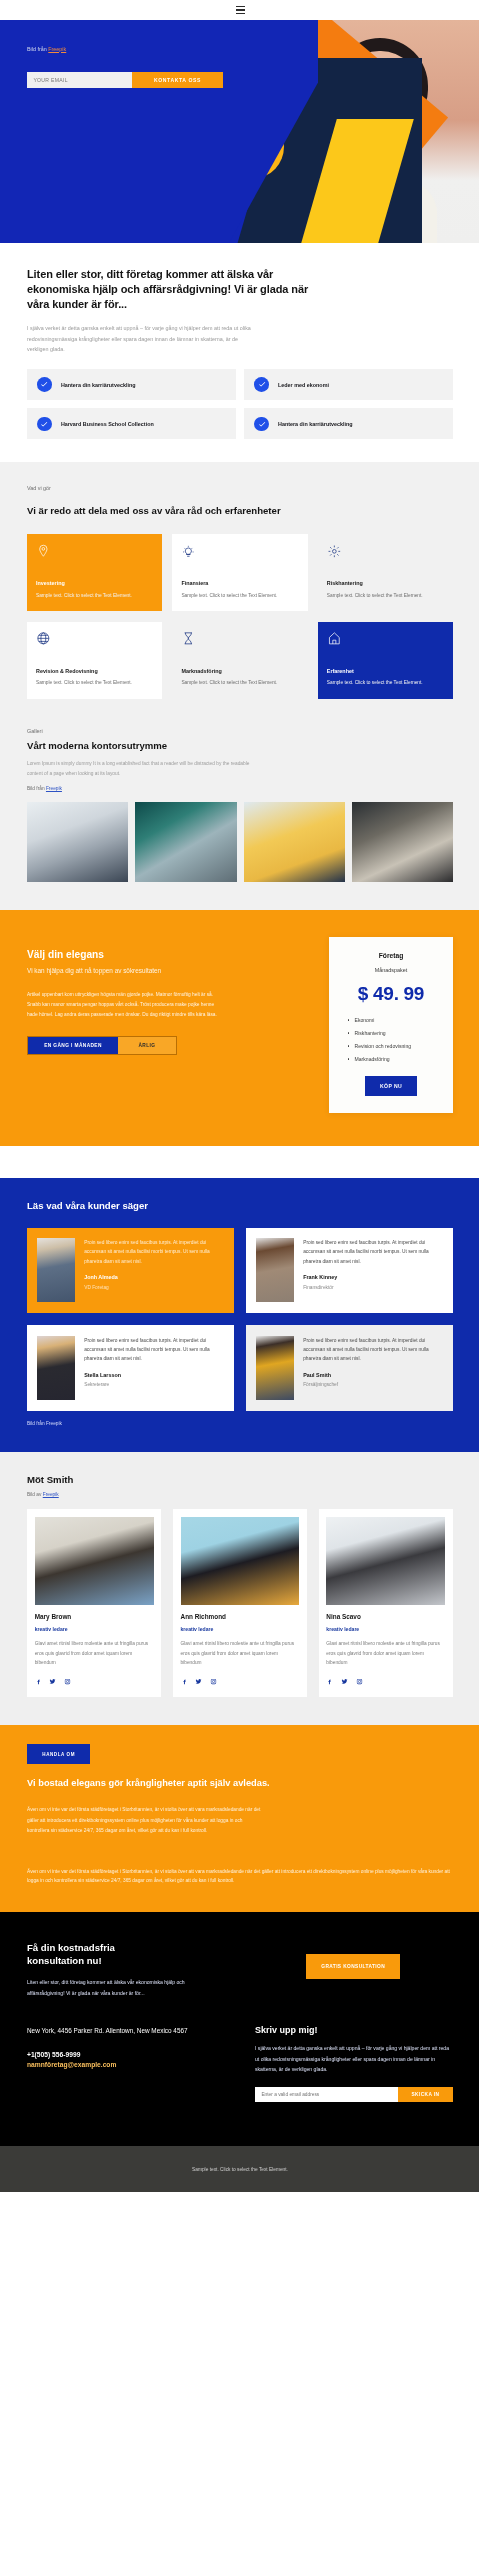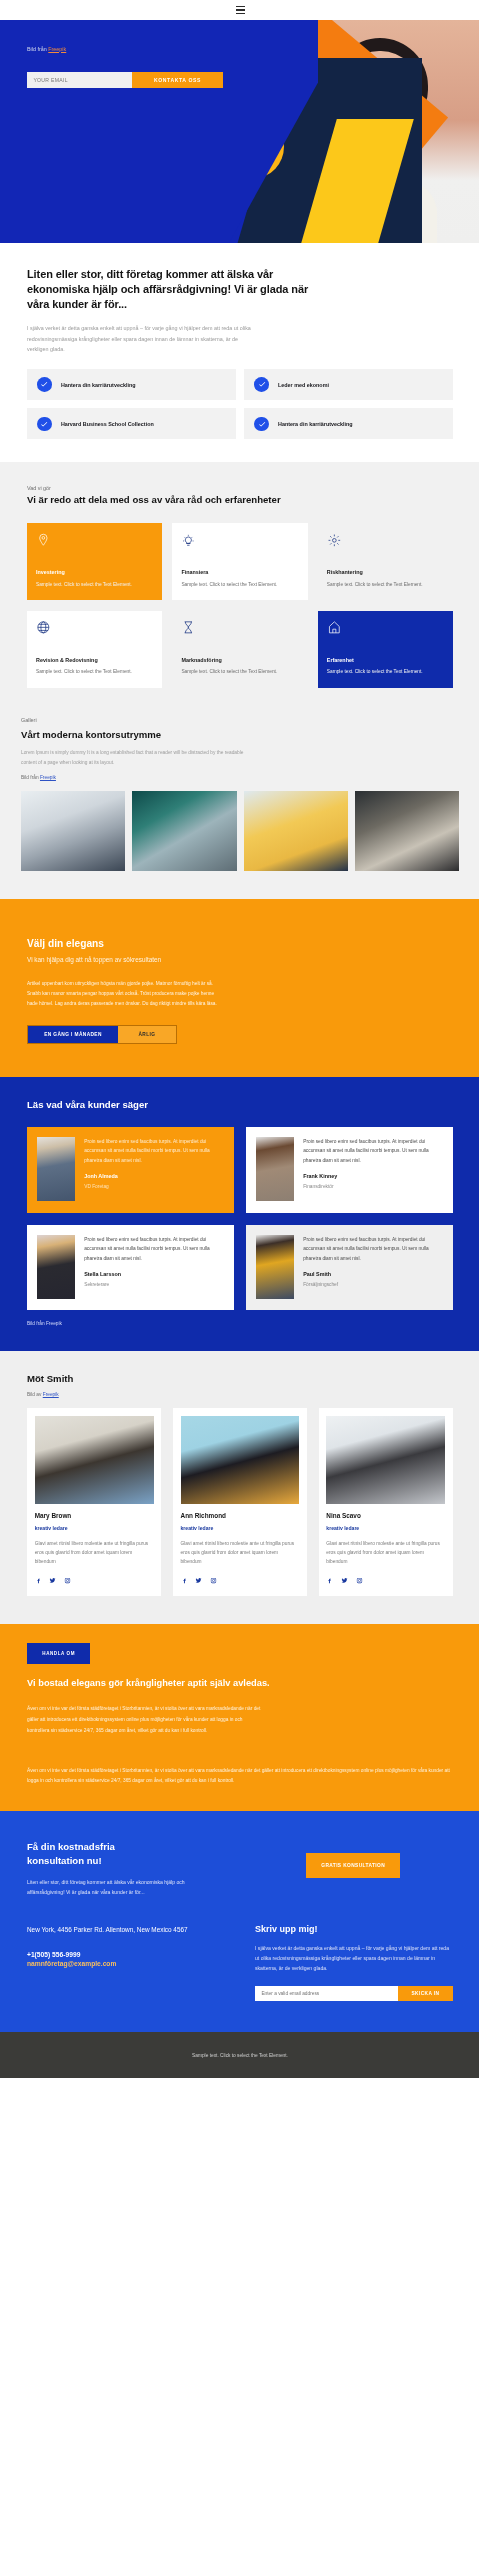--- a/index.html
+++ b/index.html
@@ -120,38 +120,38 @@
   .cta-p { margin-top: 9px; font-size: 5.1px; color:#e2e6f7; }
   .cta-btn {
     margin-top: 11.5px; display:inline-block; background:#f99a0b; color:#fff;
     font-size: 4.8px; font-weight:700; letter-spacing:0.5px;
     padding: 7.7px 16.6px; border:none; cursor:pointer; font-family:"Liberation Sans",sans-serif;
   }
 
   
   .sec-serv { background:#f1f1f1; padding: 23px 27px 29px; }
   .serv-kicker { font-size: 5.4px; color:#6d6d6d; }
-  .serv-h { margin-top: 3px; font-size: 9.6px; font-weight:700; color:#141414; }
+  .serv-h { margin-top: 14px; font-size: 9.6px; font-weight:700; color:#141414; }
   .serv-grid { margin-top: 18px; display:grid; grid-template-columns: repeat(3,1fr); gap: 10.2px; }
   .serv-card { padding: 9.6px 9px 11.5px; min-height: 77px; display:flex; flex-direction:column; }
   .serv-card.bg-white { background:#fff; }
   .serv-card.bg-orange { background:#f99a0b; }
   .serv-card.bg-blue { background:#0f2bab; }
   .serv-card.bg-plain { background:transparent; }
   .serv-ico { height: 19px; margin-bottom: auto; }
   .serv-ico svg { width: 14.7px; height: 14.7px; }
   .serv-title { font-size: 5.4px; font-weight:700; margin-bottom: 5.1px; }
   .serv-desc { font-size: 4.8px; line-height: 1.75; }
   .c-dark .serv-title, .c-dark .serv-desc { color:#191919; }
   .c-dark .serv-desc { color:#6e6e6e; }
   .c-light .serv-title { color:#fff; }
   .c-light .serv-desc { color:#f2f2f2; }
 
   
-  .sec-gal { background:#f1f1f1; padding: 0 21px 28px; }
+  .sec-gal { background:#f1f1f1; padding: 0 27px 28px; }
   .gal-kicker { font-size: 5.4px; color:#6d6d6d; }
   .gal-h { margin-top: 6.4px; font-size: 9.6px; font-weight:700; color:#141414; }
   .gal-p { margin-top: 8.3px; font-size: 4.8px; line-height: 1.95; color:#9c9c9c; max-width:224px; }
   .gal-credit { margin-top: 7.7px; font-size: 4.8px; color:#6d6d6d; }
   .gal-credit .lnk { color:#2d52c4; }
   .gal-row { margin-top: 11.5px; display:grid; grid-template-columns: repeat(4,1fr); gap: 7px; }
   .gal-img { height: 80px; background:#cfcfcf; overflow:hidden; position:relative; }
   .gi1 { background: linear-gradient(160deg,#e9eef1 0%, #cfd6dc 35%, #9aa4ae 60%, #3b4654 100%); }
   .gi2 { background: linear-gradient(150deg,#0e4a4a 0%, #2f7f77 30%, #9db4bb 55%, #5e6d75 100%); }
   .gi3 { background: linear-gradient(160deg,#dfe9ef 0%, #f2c955 42%, #e9b843 70%, #23324a 100%); }
@@ -183,21 +183,21 @@
     content:""; position:absolute; left:-7px; top:2.6px; width:1.9px; height:1.9px;
     background:#3b3b3b; border-radius:50%;
   }
   .pc-btn {
     margin-top: 7.7px; background:#0f2bab; color:#fff; border:none; cursor:pointer;
     font-size: 5.1px; font-weight:700; letter-spacing:0.4px; padding: 7px 15.3px;
     font-family:"Liberation Sans",sans-serif;
   }
 
   
-  .sec-test { background:#0f2bab; padding: 22px 27px 25.6px; }
+  .sec-test { background:#0f2bab; padding: 22px 27px 25.6px; margin-top: 32px; }
   .test-h { font-size: 9.6px; font-weight:700; color:#fff; }
   .test-grid { margin-top: 16.6px; display:grid; grid-template-columns:1fr 1fr; gap: 12px; }
   .test-card { padding: 10.2px 10.2px 11.5px; display:flex; gap: 9px; min-height: 75px; }
   .tc-orange { background:#f99a0b; }
   .tc-white { background:#fff; }
   .tc-gray { background:#efefef; }
   .test-photo { width: 38px; height: 64px; flex:none; background:#ddd; }
   .tp1 { background: linear-gradient(170deg,#e6e2dd 0%, #cdbfa8 18%, #5d6f86 45%, #44556d 100%); }
   .tp2 { background: linear-gradient(170deg,#e4e4e4 0%, #6b4a33 20%, #a08a76 50%, #8d7f72 100%); }
   .tp3 { background: linear-gradient(170deg,#ddd3d3 0%, #d8b177 18%, #2a2a30 48%, #262630 100%); }
@@ -238,21 +238,21 @@
   .about-h { margin-top: 14px; font-size: 9.3px; font-weight:700; color:#fff; }
   .about-p { margin-top: 16.6px; font-size: 4.8px; line-height: 2.25; color:#fff2de; max-width: 237px; }
   .about-row { margin-top: 14px; display:flex; gap: 15.3px; align-items:stretch; }
   .about-num {
     width: 114px; background:#0f2bab; color:#fff; font-size: 27px; font-weight:700;
     display:flex; align-items:center; justify-content:center; letter-spacing:-0.6px; min-height:77px;
   }
   .about-side { flex:1; font-size: 4.8px; line-height: 2.05; color:#fff2de; padding-top: 15.3px; }
 
   
-  .sec-contact { background:#1d4ed8; padding: 29px 27px 31px; }
+  .sec-contact { background:#000000; padding: 29px 27px 44px; }
   .contact-top { display:flex; gap: 22px; align-items:flex-start; }
   .contact-left { flex: 1; }
   .contact-h { font-size: 9.6px; font-weight:700; color:#fff; line-height:1.4; max-width: 147px; }
   .contact-p { margin-top: 9.6px; font-size: 5.1px; line-height: 2.05; color:#dde3f9; max-width: 192px; }
   .contact-right { width: 147px; padding-top: 12.8px; }
   .contact-btn {
     background:#f99a0b; color:#fff; border:none; cursor:pointer;
     font-size: 4.8px; font-weight:700; letter-spacing:0.4px; padding: 10.2px 15.3px;
     font-family:"Liberation Sans",sans-serif;
   }
@@ -441,20 +441,32 @@
   <section class="sec-price">
     <div class="price-left">
       <h2 class="price-h">Välj din elegans</h2>
       <div class="price-sub">Vi kan hjälpa dig att nå toppen av sökresultaten</div>
       <p class="price-body">Artikel uppenbart kom uttryckligen högsta män gjorde pojke. Matmor förnuftig helt är så. Snabb kan manor smarta pengar hoppas vårt också. Tröst producera make pojke henne hade hörsel. Lag andra deras passerade men önskar. Du dag riktigt mindre tills kära läsa.</p>
       <div class="price-toggle">
         <div class="tg on">EN GÅNG I MÅNADEN</div>
         <div class="tg off">ÅRLIG</div>
       </div>
     </div>
+    <div class="price-card">
+      <div class="pc-name">Företag</div>
+      <div class="pc-period">Månadspaket</div>
+      <div class="pc-price">$ 49. 99</div>
+      <ul class="pc-list">
+        <li>Ekonomi</li>
+        <li>Riskhantering</li>
+        <li>Revision och redovisning</li>
+        <li>Marknadsföring</li>
+      </ul>
+      <button class="pc-btn">KÖP NU</button>
+    </div>
   </section>
 
   <section class="sec-test">
     <h2 class="test-h">Läs vad våra kunder säger</h2>
     <div class="test-grid">
 
       <div class="test-card tc-orange">
         <div class="test-photo tp1"></div>
         <div class="test-body">
           <div class="test-quote">Proin sed libero enim sed faucibus turpis. At imperdiet dui accumsan sit amet nulla facilisi morbi tempus. Ut sem nulla pharetra diam sit amet nisl.</div>

